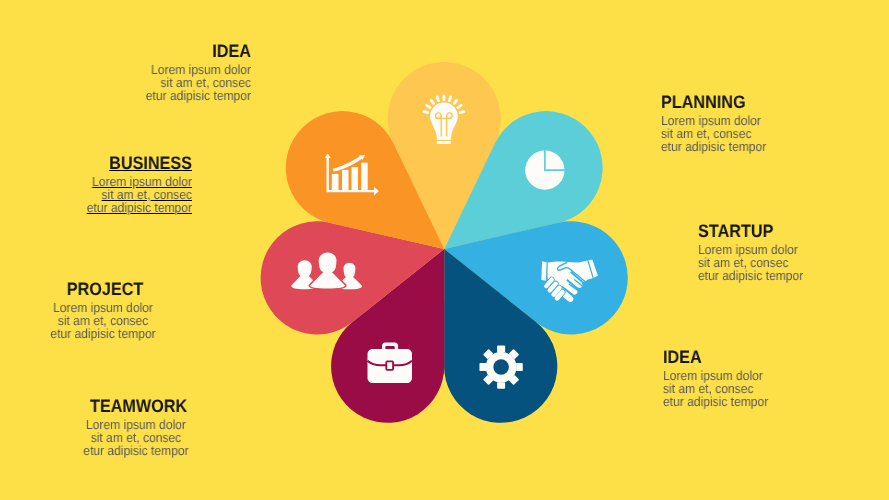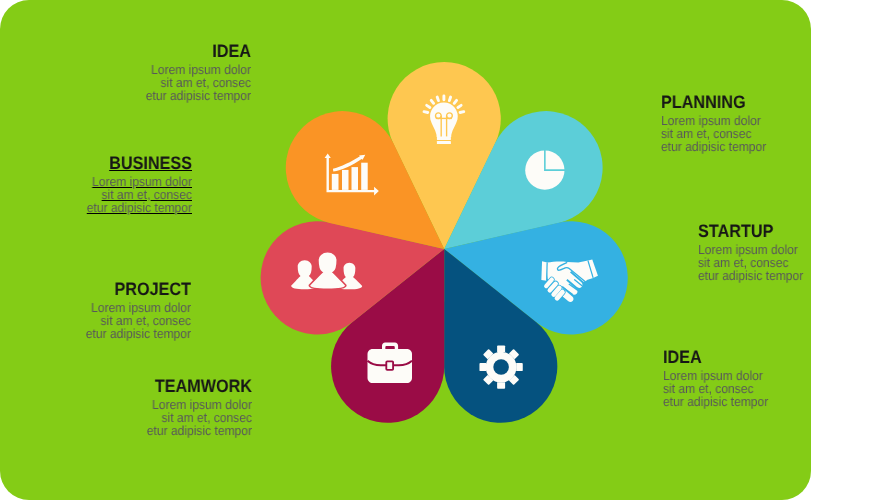--- a/index.html
+++ b/index.html
@@ -1,19 +1,19 @@
 <!DOCTYPE html>
 <html><head>
 <meta charset="utf-8">
 <style>
   html,body{margin:0;padding:0;}
   body{width:889px;height:500px;background:#ffffff;overflow:hidden;
        font-family:"Liberation Sans",sans-serif;-webkit-font-smoothing:antialiased;
        text-rendering:geometricPrecision;}
-  #stage{position:relative;width:811px;height:500px;background:#84cc16;border-radius:29px;}
+  #stage{position:relative;width:889px;height:500px;background:#fde047;}
   svg#flower{position:absolute;left:0;top:0;}
   .label{position:absolute;}
   .label .t{font-weight:bold;color:#161616;font-size:18px;line-height:20px;}
   .label .d{color:#58585a;font-size:13.1px;line-height:12.8px;white-space:pre-line;margin-top:3px;}
   .label .t,.label .d{display:block;will-change:transform;}
   .lft{text-align:right;}
   .lft .t{transform:scaleX(0.90);transform-origin:100% 50%;}
   .lft .d{transform:scaleX(0.921);transform-origin:100% 50%;}
   .rgt{text-align:left;}
   .rgt .t{transform:scaleX(0.90);transform-origin:0% 50%;}
@@ -141,27 +141,27 @@
         <div class="d">Lorem ipsum dolor
 sit am et, consec
 etur adipisic tempor</div>
       </div>
       <div class="label rgt" style="top: 346.7px; left: 663.2px; width: 220px;">
         <div class="t">IDEA</div>
         <div class="d">Lorem ipsum dolor
 sit am et, consec
 etur adipisic tempor</div>
       </div>
-      <div class="label lft" style="top: 376px; left: 0px; width: 252px;">
+      <div class="label lft" style="top: 396px; left: 0px; width: 252px; text-align: center;">
         <div class="t">TEAMWORK</div>
         <div class="d">Lorem ipsum dolor
 sit am et, consec
 etur adipisic tempor</div>
       </div>
-      <div class="label lft" style="top: 279.3px; left: 0px; width: 191px;">
+      <div class="label lft" style="top: 279.3px; left: 0px; width: 191px; text-align: center;">
         <div class="t">PROJECT</div>
         <div class="d">Lorem ipsum dolor
 sit am et, consec
 etur adipisic tempor</div>
       </div>
       <div class="label lft" style="top: 152.5px; left: 0px; width: 192px; text-decoration: underline;">
         <div class="t">BUSINESS</div>
         <div class="d">Lorem ipsum dolor
 sit am et, consec
 etur adipisic tempor</div>

